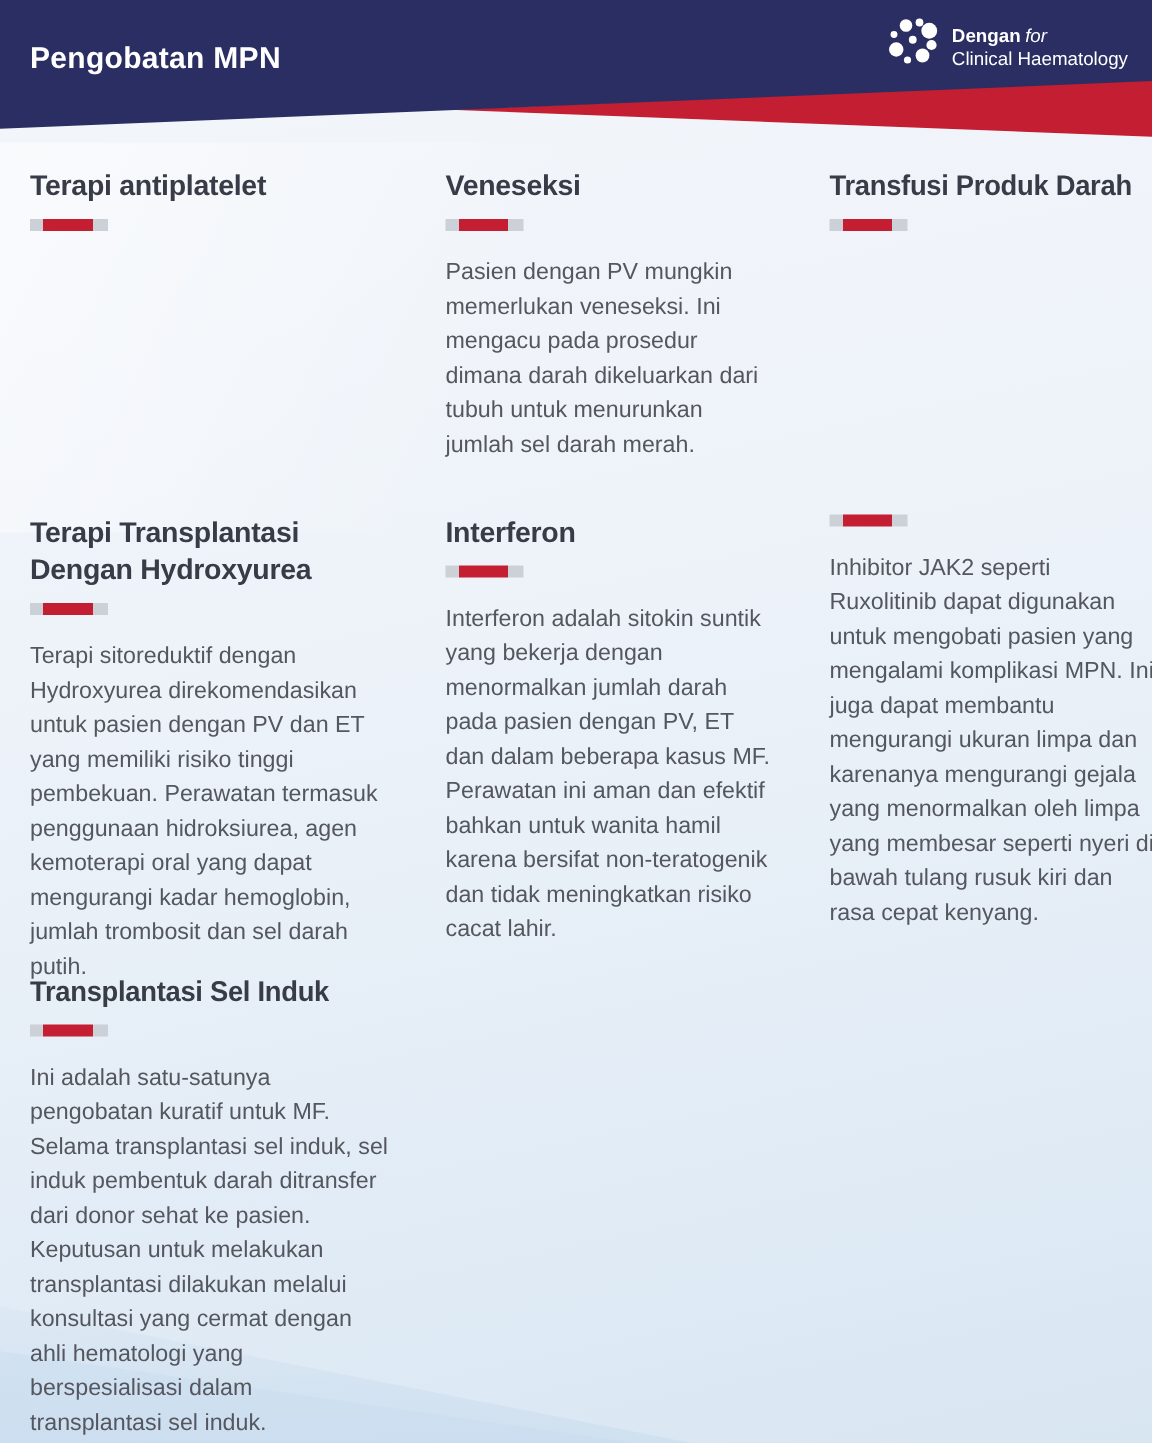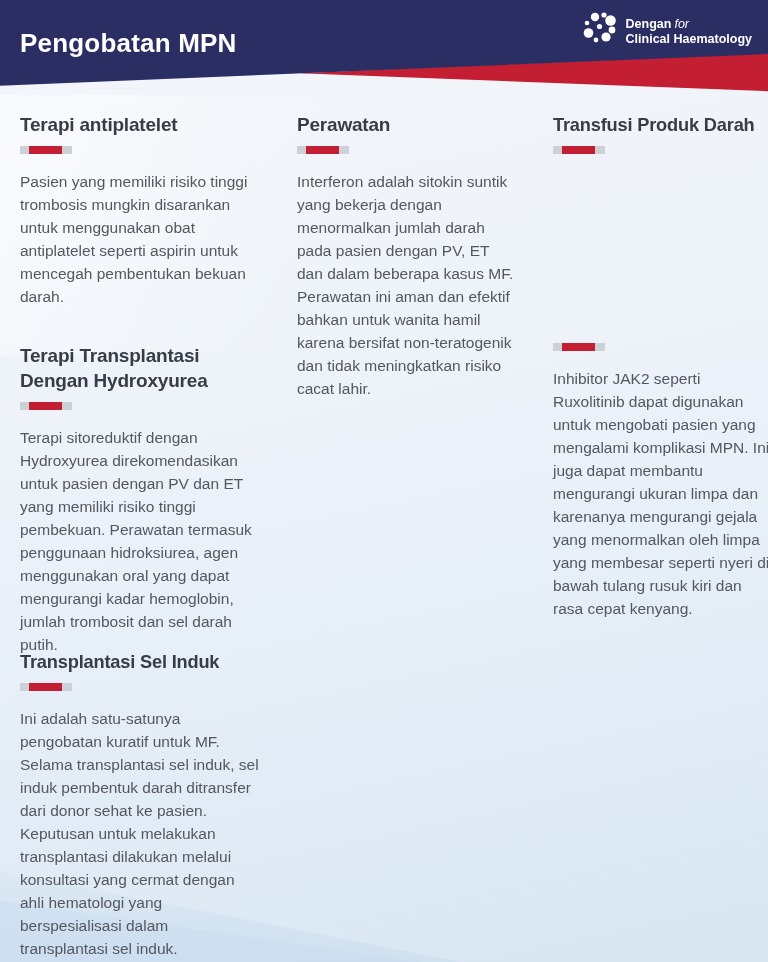--- a/index.html
+++ b/index.html
@@ -37,30 +37,30 @@
   .header-red {
     position:absolute; inset:0; background:#c41e32;
     clip-path:polygon(39% 69%, 100% 50%, 100% 86%);
   }
   .header-navy {
     position:absolute; inset:0; background:#2a2e62;
     clip-path:polygon(0 0, 100% 0, 100% 51%, 0 81%);
   }
   .header-title {
     position:absolute; left:20px; top:28px;
-    font-size:26px; font-weight:700; color:#ffffff; letter-spacing:0.2px;
+    font-size:20px; font-weight:700; color:#ffffff; letter-spacing:0.2px;
   }
   .logo {
     position:absolute; right:16px; top:11px;
     display:flex; align-items:center; gap:7px; color:#ffffff;
   }
   .logo-text { font-size:12.5px; line-height:15px; }
   .logo-line1 { font-weight:700; }
   .logo-line1 em { font-weight:400; font-style:italic; margin-left:3px; }
-  .logo-line2 { font-weight:700; }
+  .logo-line2 { font-weight:400; }
   
   .content {
     position:absolute; top:112px; left:20px; right:11px;
     display:grid;
     grid-template-columns:239px 218px 218px;
     justify-content:space-between;
     align-items:start;
     gap:38px;
   }
   .col { display:block; }
@@ -118,40 +118,46 @@
     </div>
   </div>
 
   <div class="content">
 
     <div class="col">
       <div class="slot-row1">
         <div class="section">
           <h2>Terapi antiplatelet</h2>
           <div class="divider"></div>
-          <p>Pasien yang memiliki risiko tinggi trombosis mungkin disarankan untuk menggunakan obat antiplatelet seperti aspirin untuk mencegah pembentukan bekuan darah.</p>
         </div>
       </div>
       <div class="slot-tall">
         <div class="section">
           <h2>Terapi Transplantasi Dengan Hydroxyurea</h2>
           <div class="divider"></div>
-          <p>Terapi sitoreduktif dengan Hydroxyurea direkomendasikan untuk pasien dengan PV dan ET yang memiliki risiko tinggi pembekuan. Perawatan termasuk penggunaan hidroksiurea, agen menggunakan oral yang dapat mengurangi kadar hemoglobin, jumlah trombosit dan sel darah putih.</p>
+          <p>Terapi sitoreduktif dengan Hydroxyurea direkomendasikan untuk pasien dengan PV dan ET yang memiliki risiko tinggi pembekuan. Perawatan termasuk penggunaan hidroksiurea, agen kemoterapi oral yang dapat mengurangi kadar hemoglobin, jumlah trombosit dan sel darah putih.</p>
         </div>
       </div>
       <div class="section fit-one-line">
         <h2>Transplantasi Sel Induk</h2>
         <div class="divider"></div>
         <p>Ini adalah satu-satunya pengobatan kuratif untuk MF. Selama transplantasi sel induk, sel induk pembentuk darah ditransfer dari donor sehat ke pasien. Keputusan untuk melakukan transplantasi dilakukan melalui konsultasi yang cermat dengan ahli hematologi yang berspesialisasi dalam transplantasi sel induk.</p>
       </div>
     </div>
 
     <div class="col">
+      <div class="slot-row1">
+        <div class="section">
+          <h2>Veneseksi</h2>
+          <div class="divider"></div>
+          <p>Pasien dengan PV mungkin memerlukan veneseksi. Ini mengacu pada prosedur dimana darah dikeluarkan dari tubuh untuk menurunkan jumlah sel darah merah.</p>
+        </div>
+      </div>
       <div class="section">
-        <h2>Perawatan</h2>
+        <h2>Interferon</h2>
         <div class="divider"></div>
         <p>Interferon adalah sitokin suntik yang bekerja dengan menormalkan jumlah darah pada pasien dengan PV, ET dan dalam beberapa kasus MF. Perawatan ini aman dan efektif bahkan untuk wanita hamil karena bersifat non-teratogenik dan tidak meningkatkan risiko cacat lahir.</p>
       </div>
     </div>
 
     <div class="col">
       <div class="slot-row1">
         <div class="section fit-one-line">
           <h2>Transfusi Produk Darah</h2>
           <div class="divider"></div>

